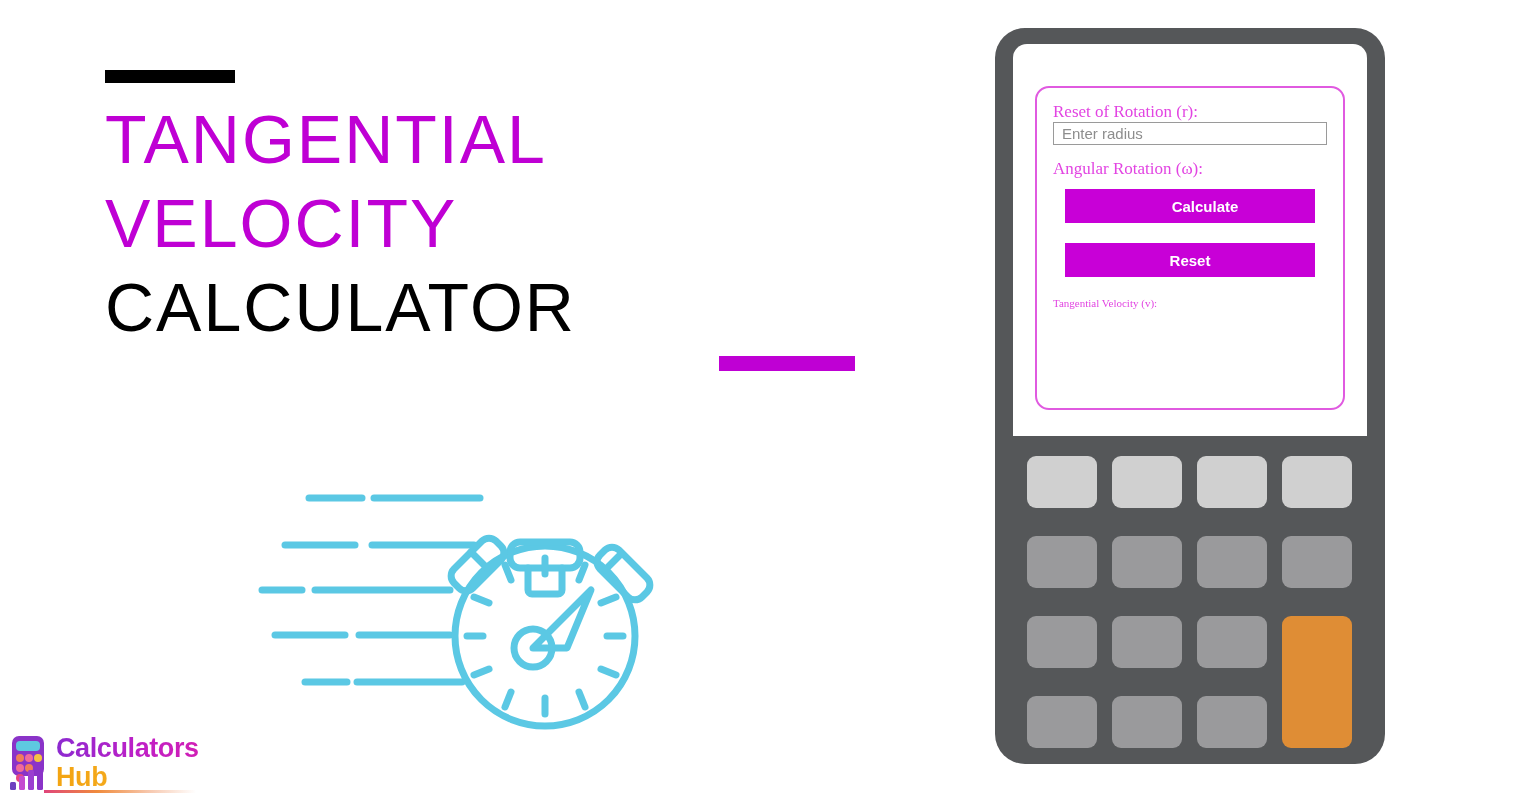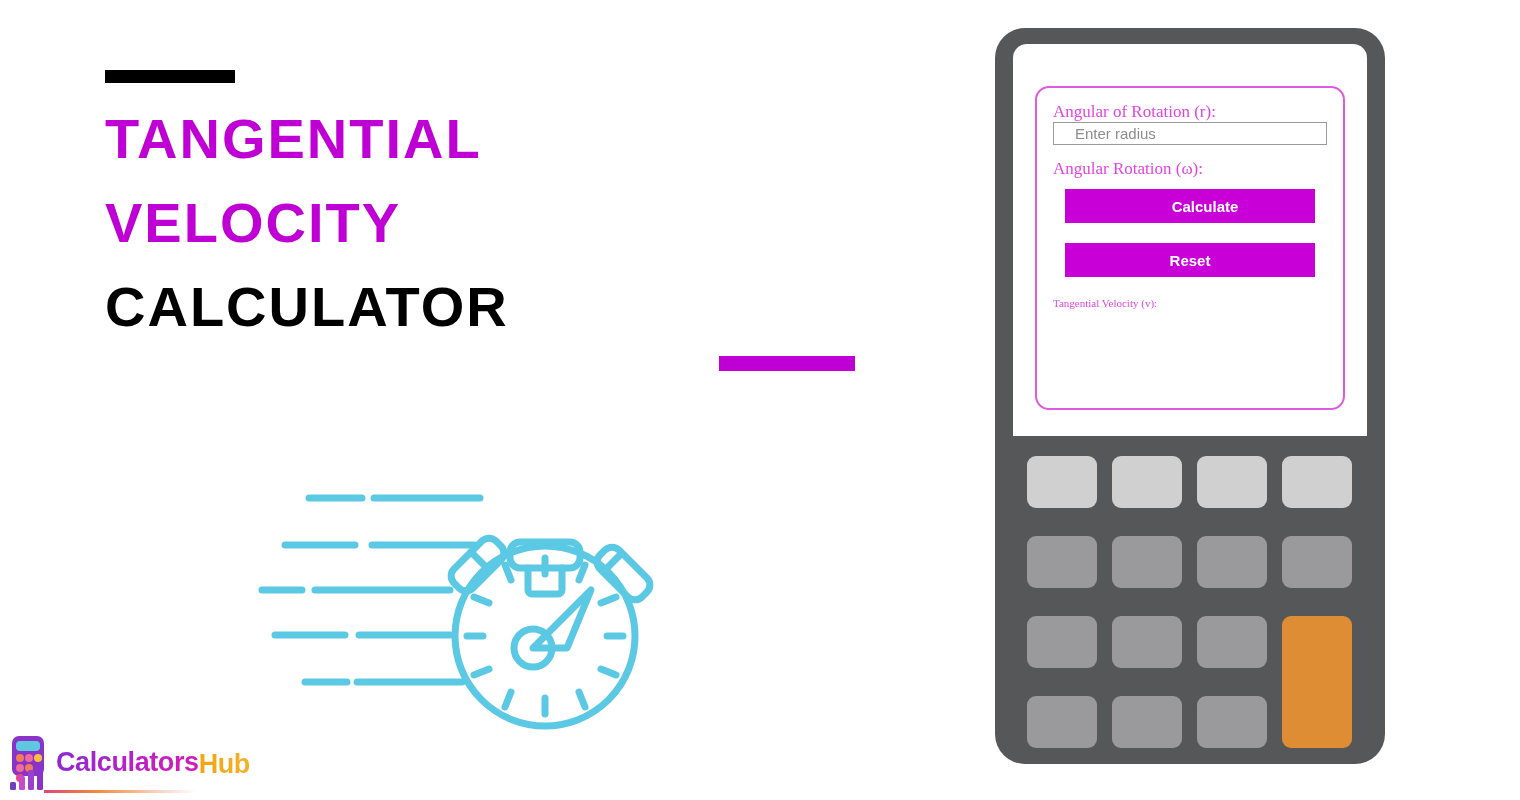--- a/index.html
+++ b/index.html
@@ -23,22 +23,22 @@
     width: 790px;
   }
   #title-rule-top {
     width: 130px;
     height: 13px;
     background: #000000;
     margin-bottom: 14px;
   }
   .title-line {
     font-family: "Liberation Sans", sans-serif;
-    font-weight: 700;
-    font-size: 56px;
+    font-weight: 400;
+    font-size: 68px;
     line-height: 84px;
     letter-spacing: 2px;
     text-transform: uppercase;
     white-space: nowrap;
     margin: 0;
   }
   .title-magenta { color: #bf00d4; }
   .title-black   { color: #000000; }
   #title-rule-bottom {
     width: 136px;
@@ -64,21 +64,21 @@
     left: 6px;
     top: 730px;
     height: 66px;
     display: flex;
     align-items: center;
   }
   #logo-mark { width: 46px; height: 58px; flex: 0 0 auto; }
   #logo-text-wrap {
     margin-left: 4px;
     display: flex;
-    flex-direction: row;
+    flex-direction: column;
     justify-content: center;
   }
   .logo-word {
     font-family: "Liberation Sans", sans-serif;
     font-weight: 700;
     font-size: 27px;
     line-height: 27px;
     letter-spacing: -0.4px;
     background: linear-gradient(90deg, #8c2ad0 0%, #c01fc6 60%, #d11fb5 100%);
     -webkit-background-clip: text;
@@ -146,21 +146,21 @@
     display: block;
     width: 100%;
     box-sizing: border-box;
     height: 23px;
     border: 1px solid #9a9a9a;
     border-radius: 0;
     background: #ffffff;
     font-family: "Liberation Sans", sans-serif;
     font-size: 15px;
     color: #333333;
-    padding: 0 21px;
+    padding: 0 8px;
     margin: 0 0 14px 0;
     outline: none;
   }
   .calc-input::placeholder { color: #8d8d8d; opacity: 1; }
   .calc-btn {
     display: block;
     width: 250px;
     height: 34px;
     margin: 0 auto 20px auto;
     background: #c800d7;
@@ -291,21 +291,21 @@
     <span class="logo-word logo-word-alt">Hub</span>
   </div>
 </div>
 <div id="logo-underline"></div>
 
 <div id="calculator-device">
 
   <div id="device-screen">
     <div id="calc-card">
 
-      <label class="field-label">Angular of Rotation (r):</label>
+      <label class="field-label">Reset of Rotation (r):</label>
       <input class="calc-input" type="text" placeholder="Enter radius" style="">
 
       <label class="field-label">Angular Rotation (ω):</label>
 
       <button class="calc-btn" id="calc-btn-calculate">Calculate</button>
       <button class="calc-btn" id="calc-btn-reset">Reset</button>
 
       <p id="result-label">Tangential Velocity (v):</p>
     </div>
   </div>

